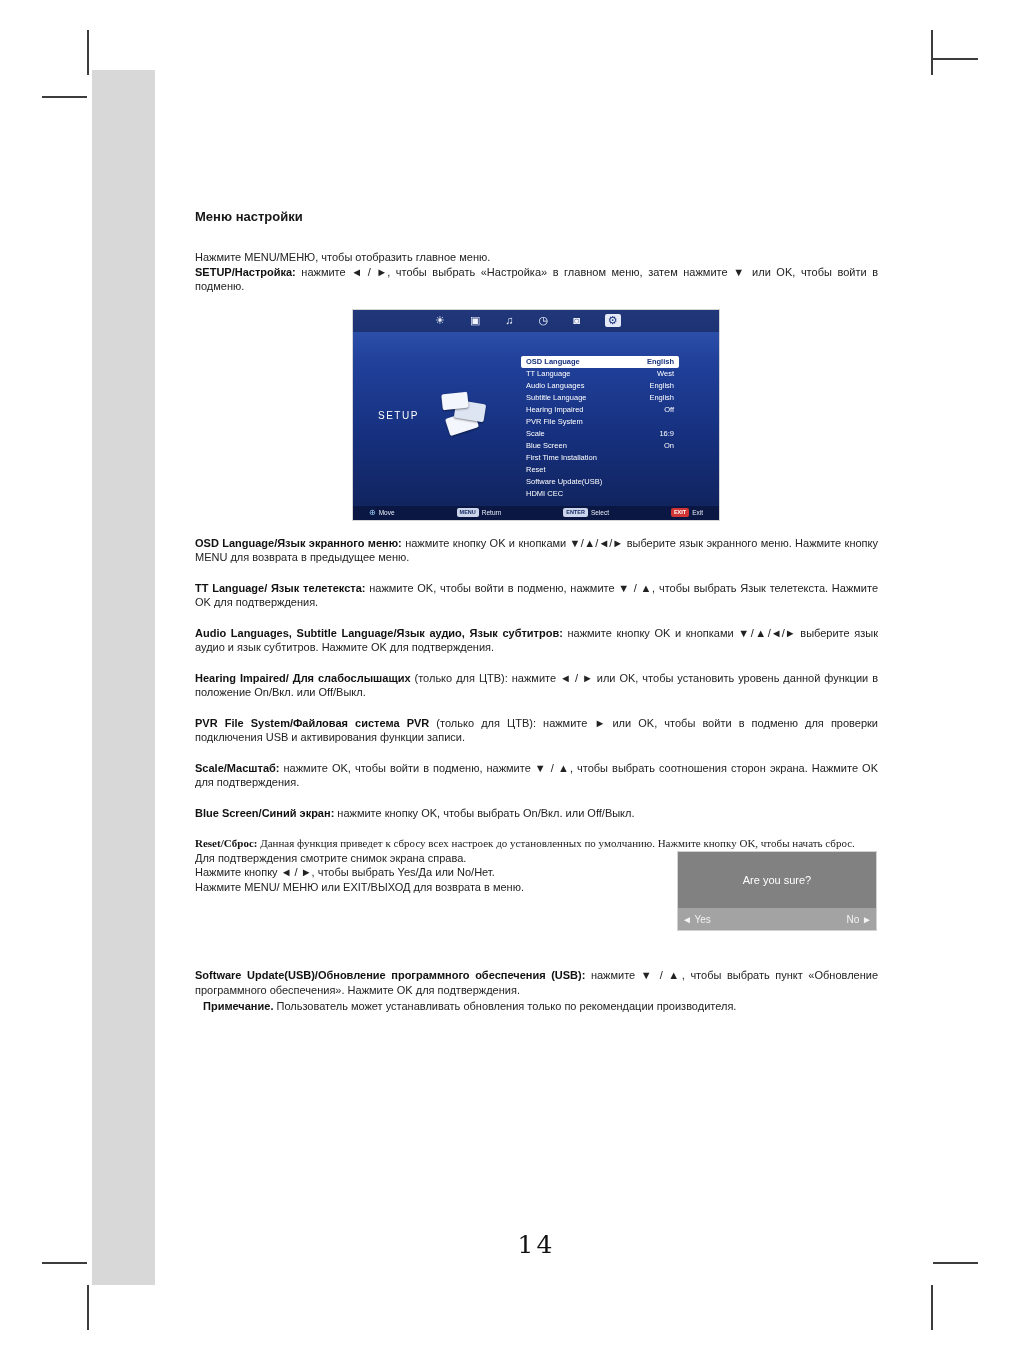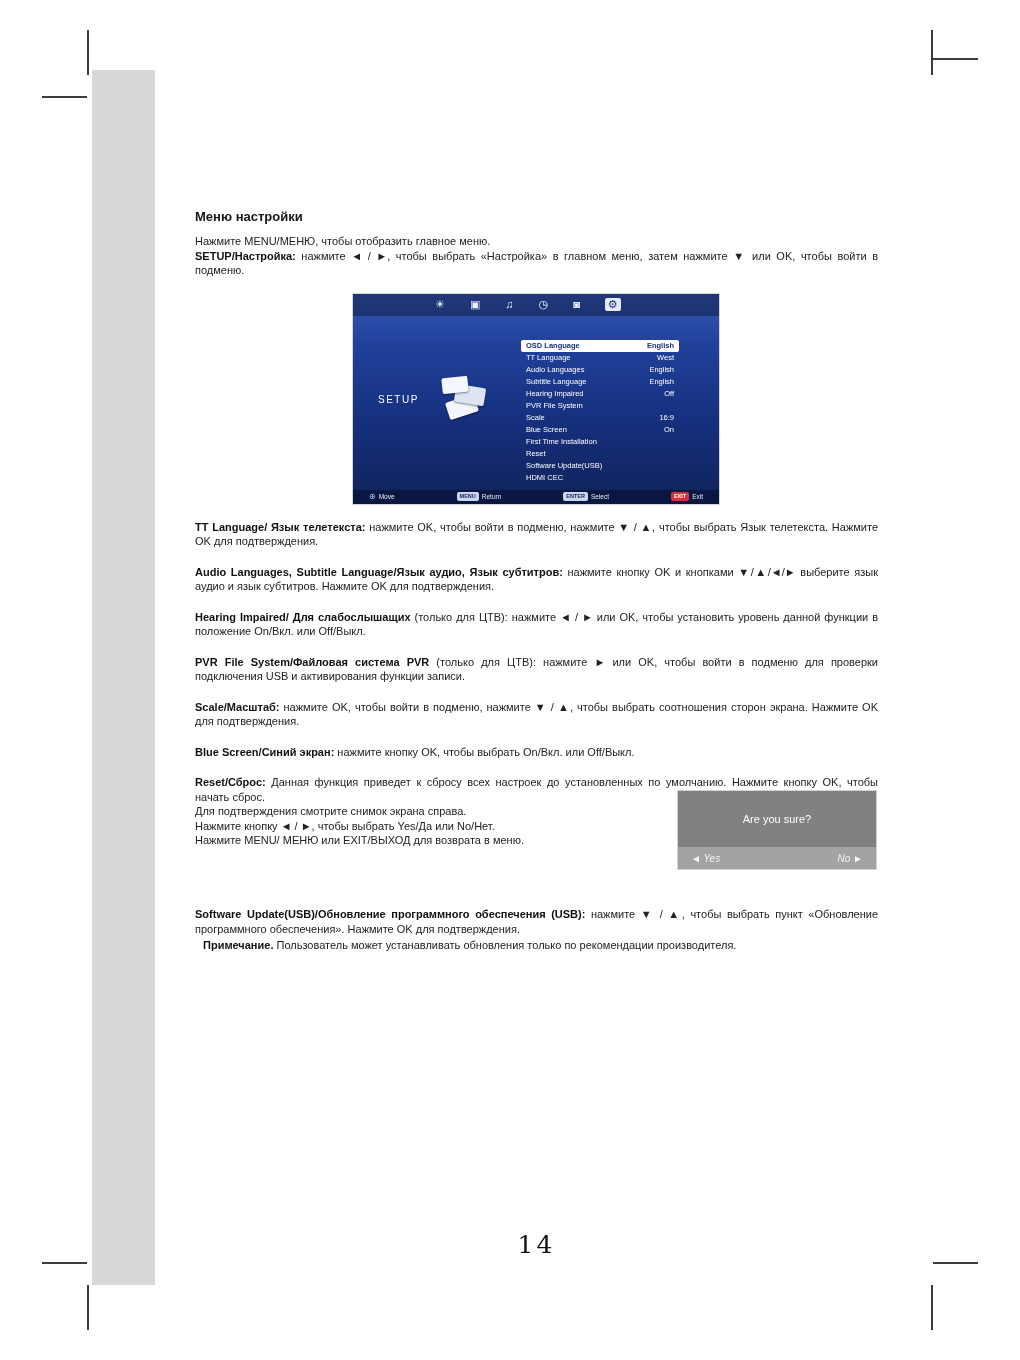--- a/index.html
+++ b/index.html
@@ -17,21 +17,21 @@
   .doc-title {
     font-family:"Liberation Serif", serif; font-size:20px; font-weight:bold;
     letter-spacing:0.5px; padding-bottom:5px; border-bottom:2.5px solid #161616; color:#111;
   }
   .section-title { margin-top:26px; font-size:13px; font-weight:bold; color:#161616; }
 
   p.body, .body-line {
     margin-top:16px; font-size:11px; line-height:1.32; text-align:justify; color:#222;
   }
   .body-line { margin-top:0; max-width:460px; }
-  p.intro { margin-top:10px; }
+  p.intro { margin-top:26px; }
   p.note { margin-top:2px;padding-left:8px; }
   b { color:#111; }
 
   
   .tv {
     position:relative; margin-top:16px; margin-left:158px; width:366px; height:210px;
     background:linear-gradient(180deg,#3559b4 0%, #20409a 25%, #16307e 60%, #102259 100%);
     overflow:hidden; box-shadow:0 0 0 1px #2a2a2a33;
   }
   .tv-iconbar {
@@ -65,29 +65,29 @@
   .tv-footer .fgroup { display:flex; align-items:center; gap:3px; }
   .tv-footer .f-icon { color:#9fd2ff; font-size:8px; line-height:1; }
   .tv-footer .badge {
     background:#ccd5ec; color:#10265e; font-size:5.5px; font-weight:bold;
     padding:0.5px 3px; border-radius:2px; line-height:1.4;
   }
   .tv-footer .badge.exit { background:#d23535; color:#ffffff; }
 
   
   .reset-block { position:relative; margin-top:16px; min-height:102px; }
-  .reset-block p.body { margin-top:0; }
+  .reset-block p.body { margin-top:0;font-family:Liberation Serif, serif; }
   .dialog {
     position:absolute; right:2px; top:16px; width:198px; height:78px;
     background:#818181; box-shadow:0 0 0 1px #77777755;
   }
   .dialog-title { height:56px; display:flex; align-items:center; justify-content:center; color:#ffffff; font-size:11px; }
   .dialog-footer {
     height:22px; background:#a3a3a3; display:flex; justify-content:space-between; align-items:center;
-    padding:0 13px; color:#f4f4f4; font-size:10px;font-style:italic;
+    padding:0 4px; color:#f4f4f4; font-size:10px;
   }
 
   .software-block { margin-top:30px; }
 
   .page-number {
     position:absolute; left:195px; top:1230px; width:683px; text-align:center;
     font-family:"DejaVu Serif", serif; font-size:25px; letter-spacing:3px; color:#111;
   }
 </style>
 </head>
@@ -194,20 +194,21 @@
         <span class="badge">ENTER</span>
         <span>Select</span>
       </span>
       <span class="fgroup">
         <span class="badge exit">EXIT</span>
         <span>Exit</span>
       </span>
     </div>
   </div>
 
+  <p class="body"><b>OSD Language/Язык экранного меню:</b><span> нажмите кнопку OK и кнопками ▼/▲/◄/► выберите язык экранного меню. Нажмите кнопку MENU для возврата в предыдущее меню.</span></p>
   <p class="body"><b>TT Language/ Язык телетекста:</b><span> нажмите OK, чтобы войти в подменю, нажмите ▼ / ▲, чтобы выбрать Язык телетекста. Нажмите OK для подтверждения.</span></p>
   <p class="body"><b>Audio Languages, Subtitle Language/Язык аудио, Язык субтитров:</b><span> нажмите кнопку OK и кнопками ▼/▲/◄/► выберите язык аудио и язык субтитров. Нажмите OK для подтверждения.</span></p>
   <p class="body"><b>Hearing Impaired/ Для слабослышащих</b><span> (только для ЦТВ): нажмите ◄ / ► или OK, чтобы установить уровень данной функции в положение On/Вкл. или Off/Выкл.</span></p>
   <p class="body"><b>PVR File System/Файловая система PVR</b><span> (только для ЦТВ): нажмите ► или OK, чтобы войти в подменю для проверки подключения USB и активирования функции записи.</span></p>
   <p class="body"><b>Scale/Масштаб:</b><span> нажмите OK, чтобы войти в подменю, нажмите ▼ / ▲, чтобы выбрать соотношения сторон экрана. Нажмите OK для подтверждения.</span></p>
   <p class="body"><b>Blue Screen/Синий экран:</b><span> нажмите кнопку OK, чтобы выбрать On/Вкл. или Off/Выкл.</span></p>
 
   <div class="reset-block">
     <p class="body"><b>Reset/Сброс:</b><span> Данная функция приведет к сбросу всех настроек до установленных по умолчанию. Нажмите кнопку OK, чтобы начать сброс.</span></p>
     <div class="body-line">Для подтверждения смотрите снимок экрана справа.</div>

